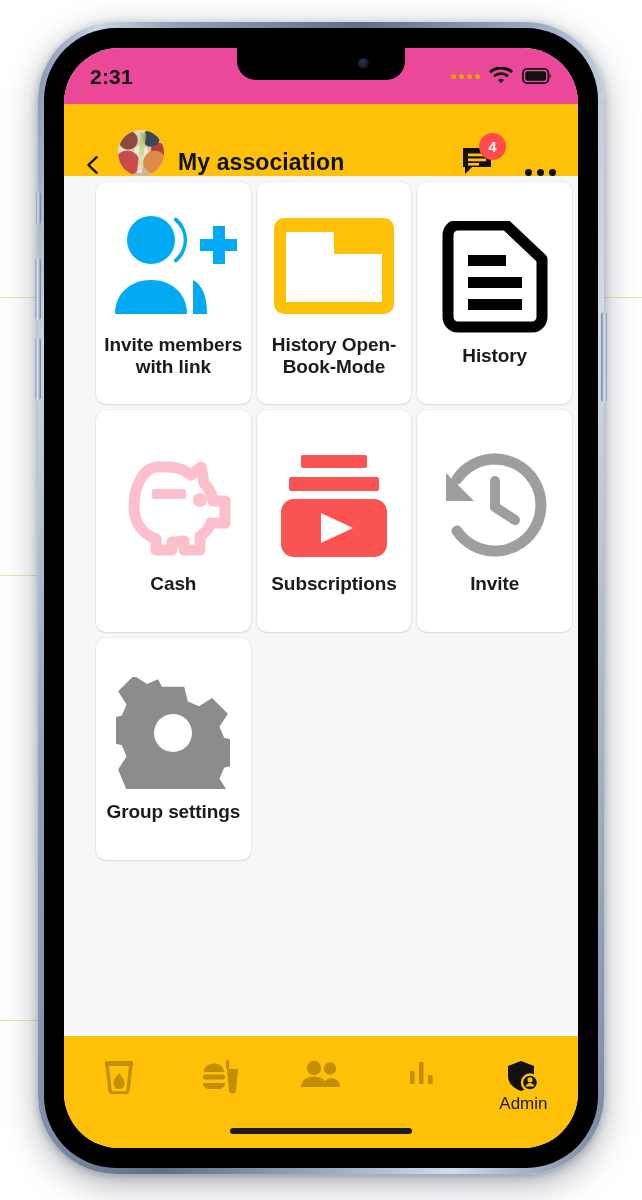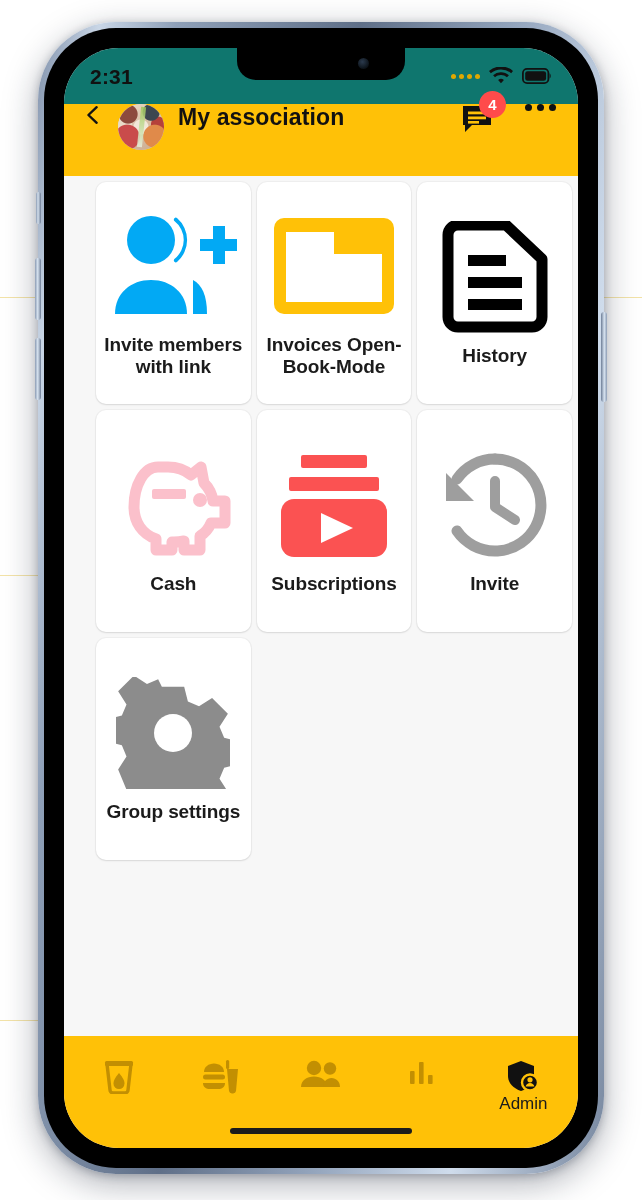--- a/index.html
+++ b/index.html
@@ -38,42 +38,42 @@
     background:linear-gradient(90deg,#8b9bb3,#d3dfec 40%,#6d7d96);}
   .btn-vol-up{left:-3px;top:236px;width:6px;height:62px;
     background:linear-gradient(90deg,#8b9bb3,#d7e3f0 45%,#6d7d96);}
   .btn-vol-dn{left:-3px;top:316px;width:6px;height:62px;
     background:linear-gradient(90deg,#8b9bb3,#d7e3f0 45%,#6d7d96);}
   .btn-power{right:-3px;top:290px;width:6px;height:90px;
     background:linear-gradient(270deg,#8b9bb3,#d7e3f0 45%,#6d7d96);}
 
   
   .statusbar{
-    position:relative;height:56px;background:#0f766e;flex:0 0 auto;
+    position:relative;height:56px;background:#ec4899;flex:0 0 auto;
     display:flex;align-items:flex-start;justify-content:space-between;
     padding:16px 26px 0 26px;box-sizing:border-box;
   }
   .clock{font-size:21px;font-weight:700;color:#111;letter-spacing:.2px;line-height:1;padding-top:2px;}
   .status-right{display:flex;align-items:center;gap:9px;padding-top:3px;}
   .dots{display:flex;gap:3px;align-items:center;}
   .dots i{width:5px;height:5px;border-radius:50%;background:#e0a800;display:block;}
   .notch{
     position:absolute;left:50%;transform:translateX(-50%);top:0;
     width:168px;height:32px;background:#000;
     border-bottom-left-radius:19px;border-bottom-right-radius:19px;
   }
   .notch .cam{
     position:absolute;right:36px;top:10px;width:11px;height:11px;border-radius:50%;
     background:radial-gradient(circle at 40% 35%,#2b3a4d 0%,#101820 60%,#000 100%);
   }
 
   
   .appbar{
     flex:0 0 auto;height:72px;background:#FFC107;
-    display:flex;align-items:flex-start;padding:0 22px 0 18px;box-sizing:border-box;gap:14px;
+    display:flex;align-items:flex-end;padding:0 22px 0 18px;box-sizing:border-box;gap:14px;
   }
   .back-chevron{width:22px;height:22px;flex:0 0 auto;}
   .avatar{
     width:46px;height:46px;border-radius:50%;flex:0 0 auto;overflow:hidden;position:relative;
     background:#d8cdc2;
   }
   .avatar .a1{position:absolute;left:0;top:0;width:100%;height:100%;
     background:
       radial-gradient(circle at 22% 22%, #8d4a3d 0 9px, transparent 10px),
       radial-gradient(circle at 72% 18%, #3d4750 0 8px, transparent 9px),
@@ -217,21 +217,21 @@
             <div class="label">Invite members with link</div>
           </div>
 
           <div class="tile">
             <div class="ico">
               <svg width="124" height="108" viewBox="0 0 124 108">
                 <path d="M12 6h100a10 10 0 0 1 10 10v76a10 10 0 0 1-10 10H12A10 10 0 0 1 2 92V16A10 10 0 0 1 12 6z" fill="#FFC107"></path>
                 <path d="M14 20h48v22h48v48H14z" fill="#fff"></path>
               </svg>
             </div>
-            <div class="label">Invoices Open-Book-Mode</div>
+            <div class="label">History Open-Book-Mode</div>
           </div>
 
 
 
           <div class="tile">
             <div class="ico">
               <svg width="106" height="112" viewBox="0 0 106 112">
                 <path d="M16 4h48l36 34v58a10 10 0 0 1-10 10H16A10 10 0 0 1 6 96V14A10 10 0 0 1 16 4z" fill="#fff" stroke="#000" stroke-width="11" stroke-linejoin="round"></path>
                 <rect x="26" y="34" width="38" height="11" fill="#000"></rect>
                 <rect x="26" y="56" width="54" height="11" fill="#000"></rect>

